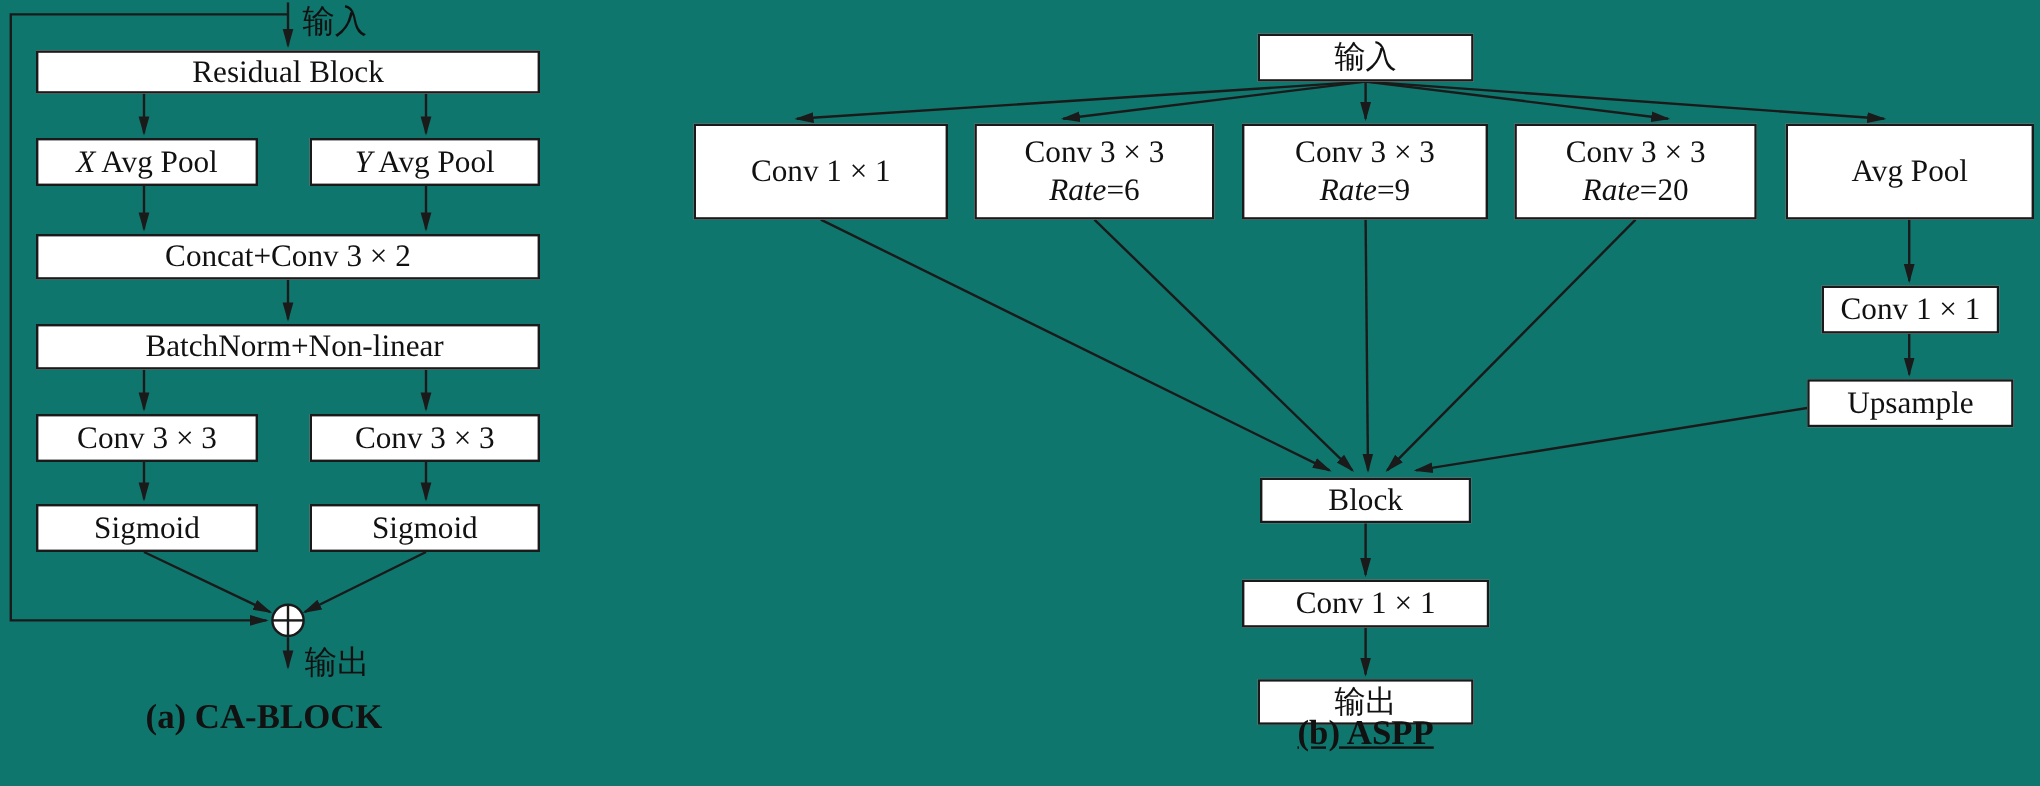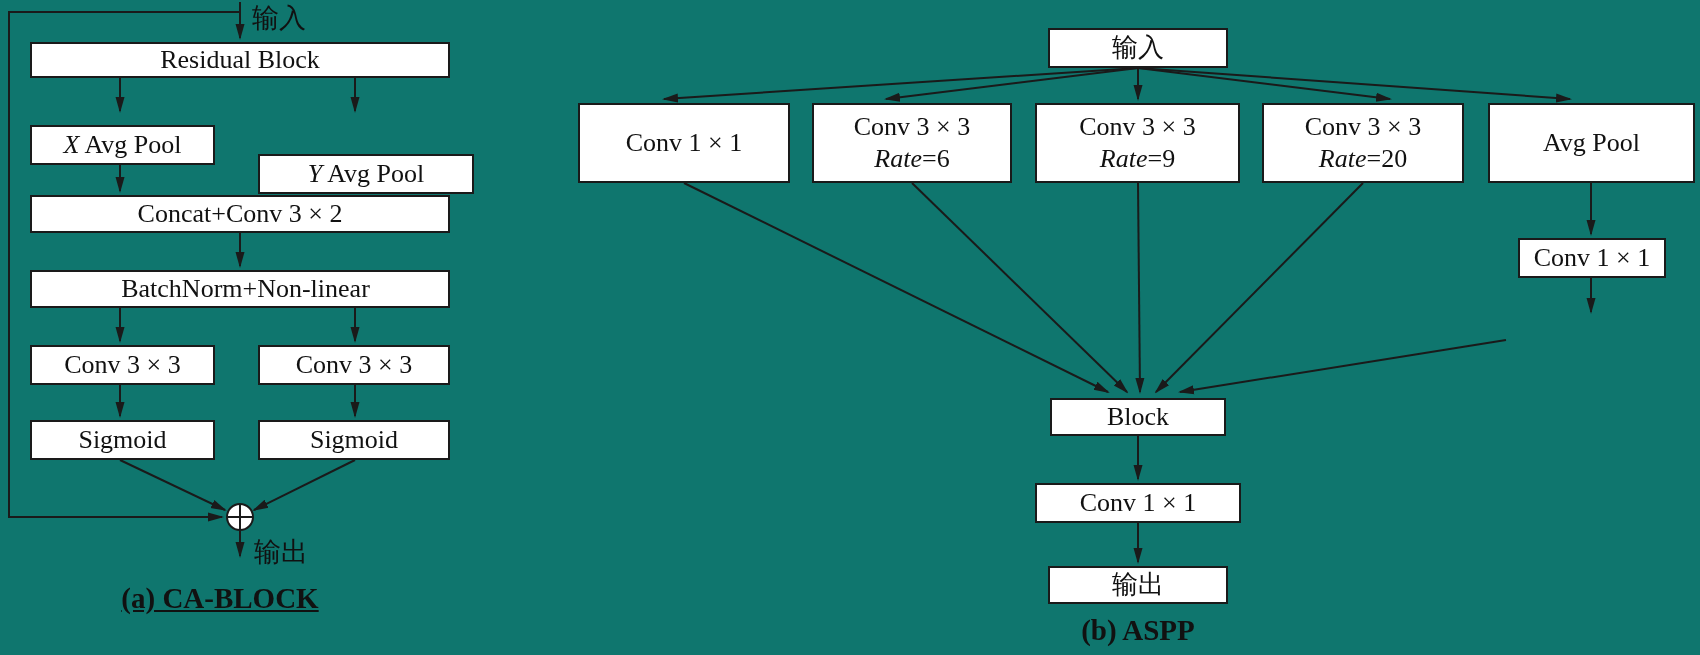--- a/index.html
+++ b/index.html
@@ -65,43 +65,43 @@
       <line x1="1506" y1="340" x2="1180" y2="392" marker-end="url(#ah)"></line>
       <line x1="1138" y1="436" x2="1138" y2="479" marker-end="url(#ah)"></line>
       <line x1="1138" y1="523" x2="1138" y2="562" marker-end="url(#ah)"></line>
     </g>
   </svg>
 
   <div class="label" style="left:252px; top:0px;">输入</div>
 
   <div class="box" style="left:30px; top:42px; width:420px; height:36px;">Residual Block</div>
 
-  <div class="box" style="left:30px; top:115px; width:185px; height:40px;margin-top:10px;">
+  <div class="box" style="left:30px; top:115px; width:185px; height:40px;">
     <span class="lbl"><em>X</em><span> Avg Pool</span></span>
   </div>
 
-  <div class="box" style="left:258px; top:115px; width:216px; height:40px;margin-top:39px;">
+  <div class="box" style="left:258px; top:115px; width:192px; height:40px;">
     <span class="lbl"><em>Y</em><span> Avg Pool</span></span>
   </div>
 
   <div class="box" style="left:30px; top:195px; width:420px; height:38px;">Concat+Conv 3 × 2</div>
 
   <div class="box" style="left:30px; top:270px; width:420px; height:38px;padding-left:11px;">BatchNorm+Non-linear</div>
 
   <div class="box" style="left:30px; top:345px; width:185px; height:40px;">Conv 3 × 3</div>
 
   <div class="box" style="left:258px; top:345px; width:192px; height:40px;">Conv 3 × 3</div>
 
   <div class="box" style="left:30px; top:420px; width:185px; height:40px;">Sigmoid</div>
 
   <div class="box" style="left:258px; top:420px; width:192px; height:40px;">Sigmoid</div>
 
   <div class="label" style="left:254px; top:534px;">输出</div>
 
-  <div class="caption" style="left:20px; top:582px; width:400px;text-decoration:underline;">(a) CA-BLOCK</div>
+  <div class="caption" style="left:20px; top:582px; width:400px;">(a) CA-BLOCK</div>
 
   <div class="box" style="left:1048px; top:28px; width:180px; height:40px;">输入</div>
 
   <div class="box" style="left:578px; top:103px; width:212px; height:80px;">Conv 1 × 1</div>
 
   <div class="box" style="left:812px; top:103px; width:200px; height:80px;">
     <span>Conv 3 × 3</span>
     <span class="lbl"><em>Rate</em><span>=6</span></span>
   </div>
 
@@ -112,22 +112,23 @@
 
   <div class="box" style="left:1262px; top:103px; width:202px; height:80px;">
     <span>Conv 3 × 3</span>
     <span class="lbl"><em>Rate</em><span>=20</span></span>
   </div>
 
   <div class="box" style="left:1488px; top:103px; width:207px; height:80px;">Avg Pool</div>
 
   <div class="box" style="left:1518px; top:238px; width:148px; height:40px;">Conv 1 × 1</div>
 
+  <div class="box" style="left:1506px; top:316px; width:172px; height:40px;">Upsample</div>
 
   <div class="box" style="left:1050px; top:398px; width:176px; height:38px;">Block</div>
 
   <div class="box" style="left:1035px; top:483px; width:206px; height:40px;">Conv 1 × 1</div>
 
   <div class="box" style="left:1048px; top:566px; width:180px; height:38px;">输出</div>
 
-  <div class="caption" style="left:988px; top:614px; width:300px;">(b) ASPP</div>
+  <div class="caption" style="left:988px; top:595px; width:300px;text-decoration:underline;">(b) ASPP</div>
 
 </div>
 
 </body></html>

